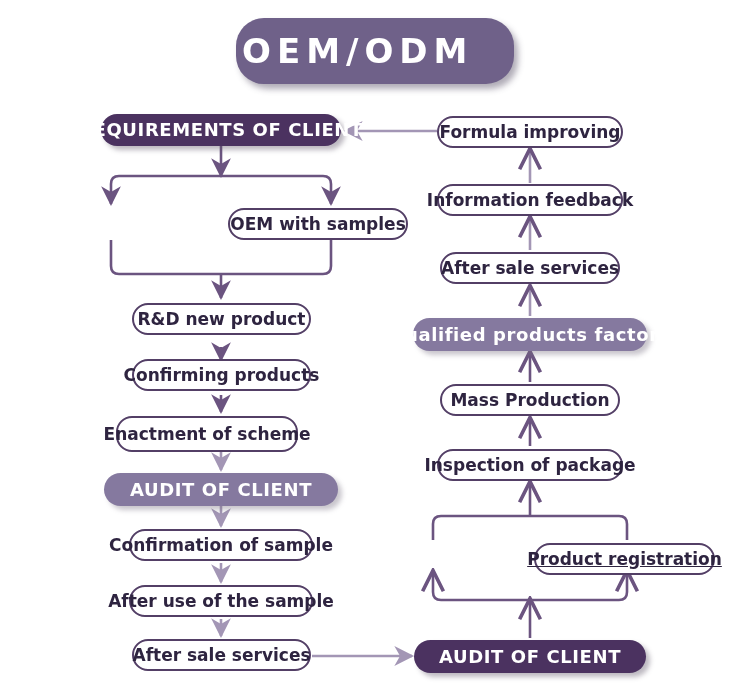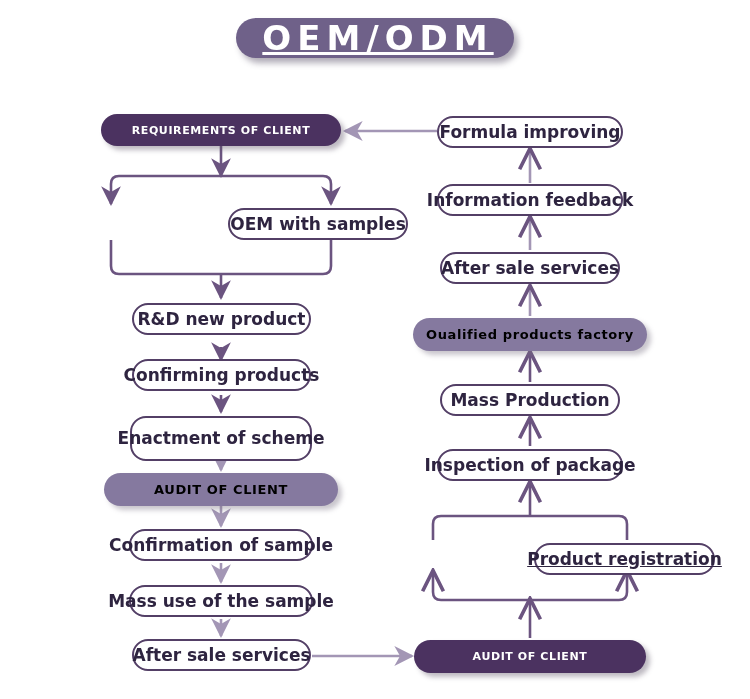--- a/index.html
+++ b/index.html
@@ -24,34 +24,33 @@
     height: 699px;
     pointer-events: none;
   }
 
   
   .title-pill {
     position: absolute;
     left: 236px;
     top: 18px;
     width: 278px;
-    height: 40px;
+    height: 66px;
     border-radius: 28px;
     background: #6f6189;
     box-shadow: 4px 5px 6px rgba(80,70,95,0.45);
     display: flex;
     align-items: center;
-    justify-content: center;
+    justify-content: flex-start;
     color: #ffffff;
     font-size: 34px;
     font-weight: bold;
     letter-spacing: 6px;
     text-indent: 6px;
     z-index: 5;
-    text-decoration: underline;
   }
 
   
   .node {
     position: absolute;
     display: flex;
     align-items: center;
     justify-content: center;
     text-align: center;
     box-sizing: border-box;
@@ -65,30 +64,30 @@
     background: #ffffff;
     border: 2.4px solid #533f66;
     color: #2e2440;
     font-size: 17px;
     font-weight: bold;
   }
   
   .node.dark {
     background: #4b3260;
     color: #ffffff;
-    font-size: 11px;
+    font-size: 18px;
     font-weight: bold;
     letter-spacing: 0.6px;
     box-shadow: 4px 4px 5px rgba(90,80,100,0.40);
   }
   
   .node.mid {
     background: #85799f;
-    color: #000000;
-    font-size: 13px;
+    color: #ffffff;
+    font-size: 18px;
     font-weight: bold;
     letter-spacing: 0.6px;
     box-shadow: 4px 4px 5px rgba(120,112,130,0.40);
   }
 </style>
 </head>
 <body>
 
 <div id="canvas">
 
@@ -175,34 +174,34 @@
   </div>
 
   <div class="node plain" style="left:132px; top:303px; width:179px; height:32px; border-radius:16px;">
     <span class="lbl">R&amp;D new product</span>
   </div>
 
   <div class="node plain" style="left:132px; top:359px; width:179px; height:32px; border-radius:16px;">
     <span class="lbl">Confirming products</span>
   </div>
 
-  <div class="node plain" style="left:130px; top:416px; width:182px; height:45px; border-radius:16px;">
+  <div class="node plain" style="left:116px; top:416px; width:182px; height:36px; border-radius:16px;">
     <span class="lbl">Enactment of scheme</span>
   </div>
 
   <div class="node mid" style="left:104px; top:473px; width:234px; height:33px; border-radius:17px;">
     <span class="lbl">AUDIT OF CLIENT</span>
   </div>
 
   <div class="node plain" style="left:129px; top:529px; width:184px; height:32px; border-radius:16px;">
     <span class="lbl">Confirmation of sample</span>
   </div>
 
   <div class="node plain" style="left:129px; top:585px; width:184px; height:32px; border-radius:16px;">
-    <span class="lbl">Mass use of the sample</span>
+    <span class="lbl">After use of the sample</span>
   </div>
 
   <div class="node plain" style="left:132px; top:639px; width:179px; height:32px; border-radius:16px;">
     <span class="lbl">After sale services</span>
   </div>
 
   <div class="node plain" style="left:437px; top:116px; width:186px; height:32px; border-radius:16px;">
     <span class="lbl">Formula improving</span>
   </div>
 

